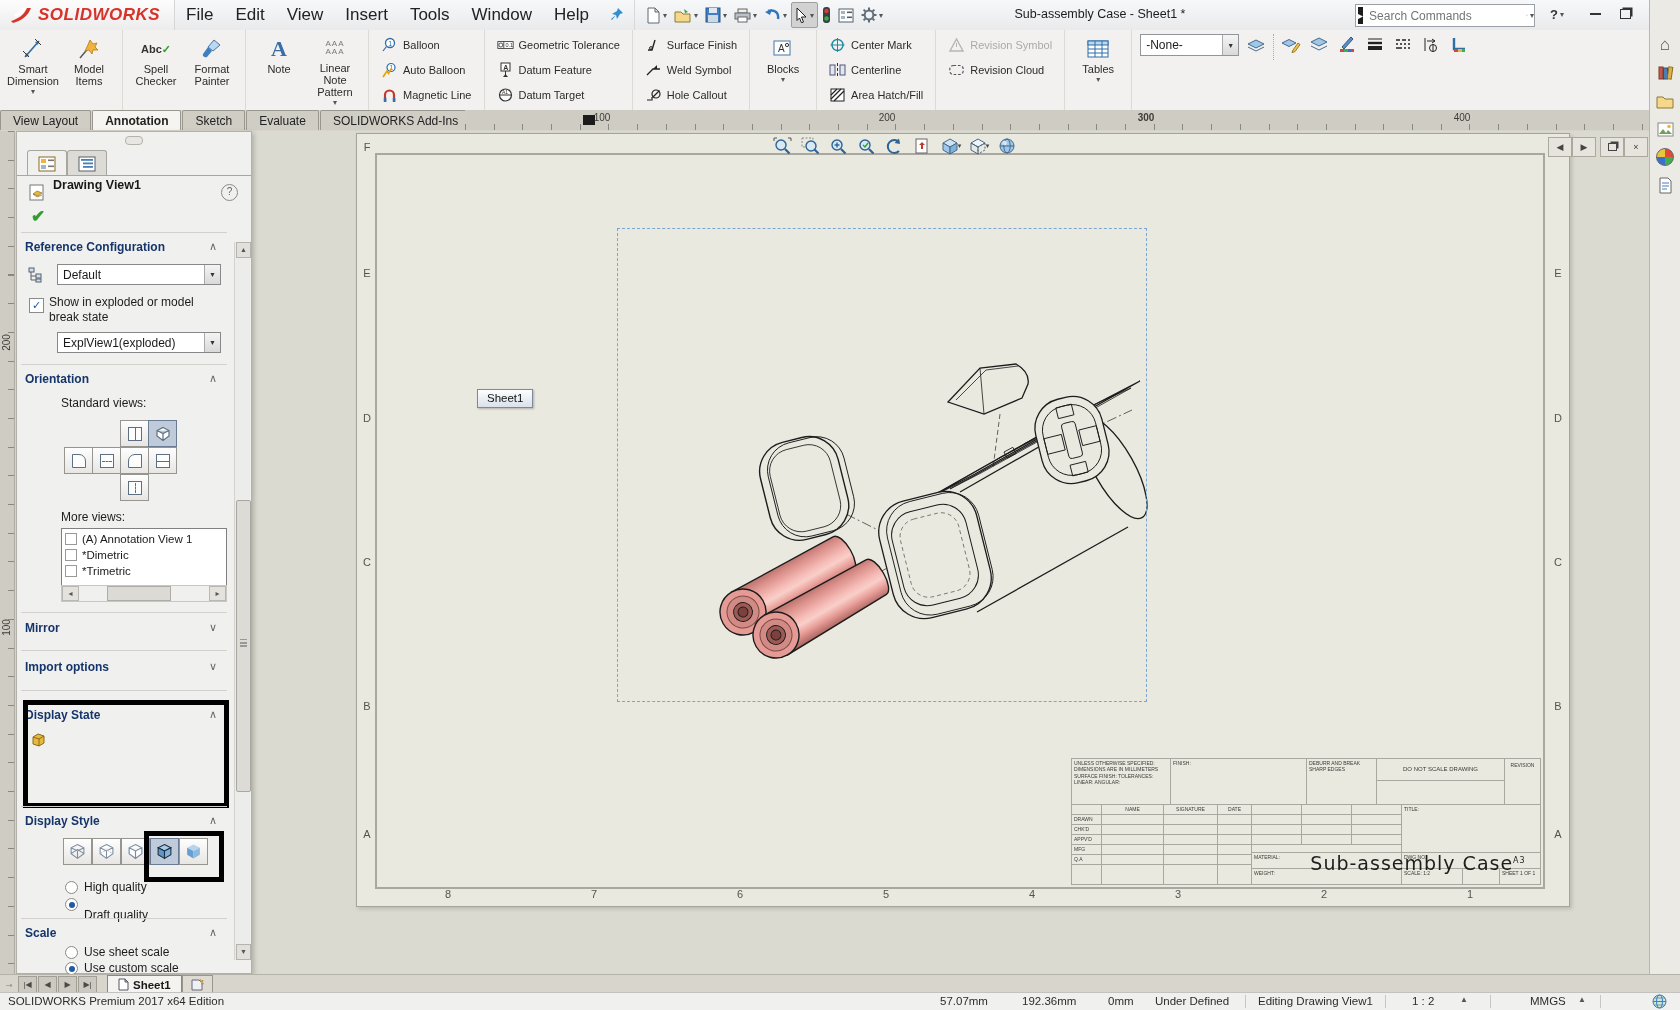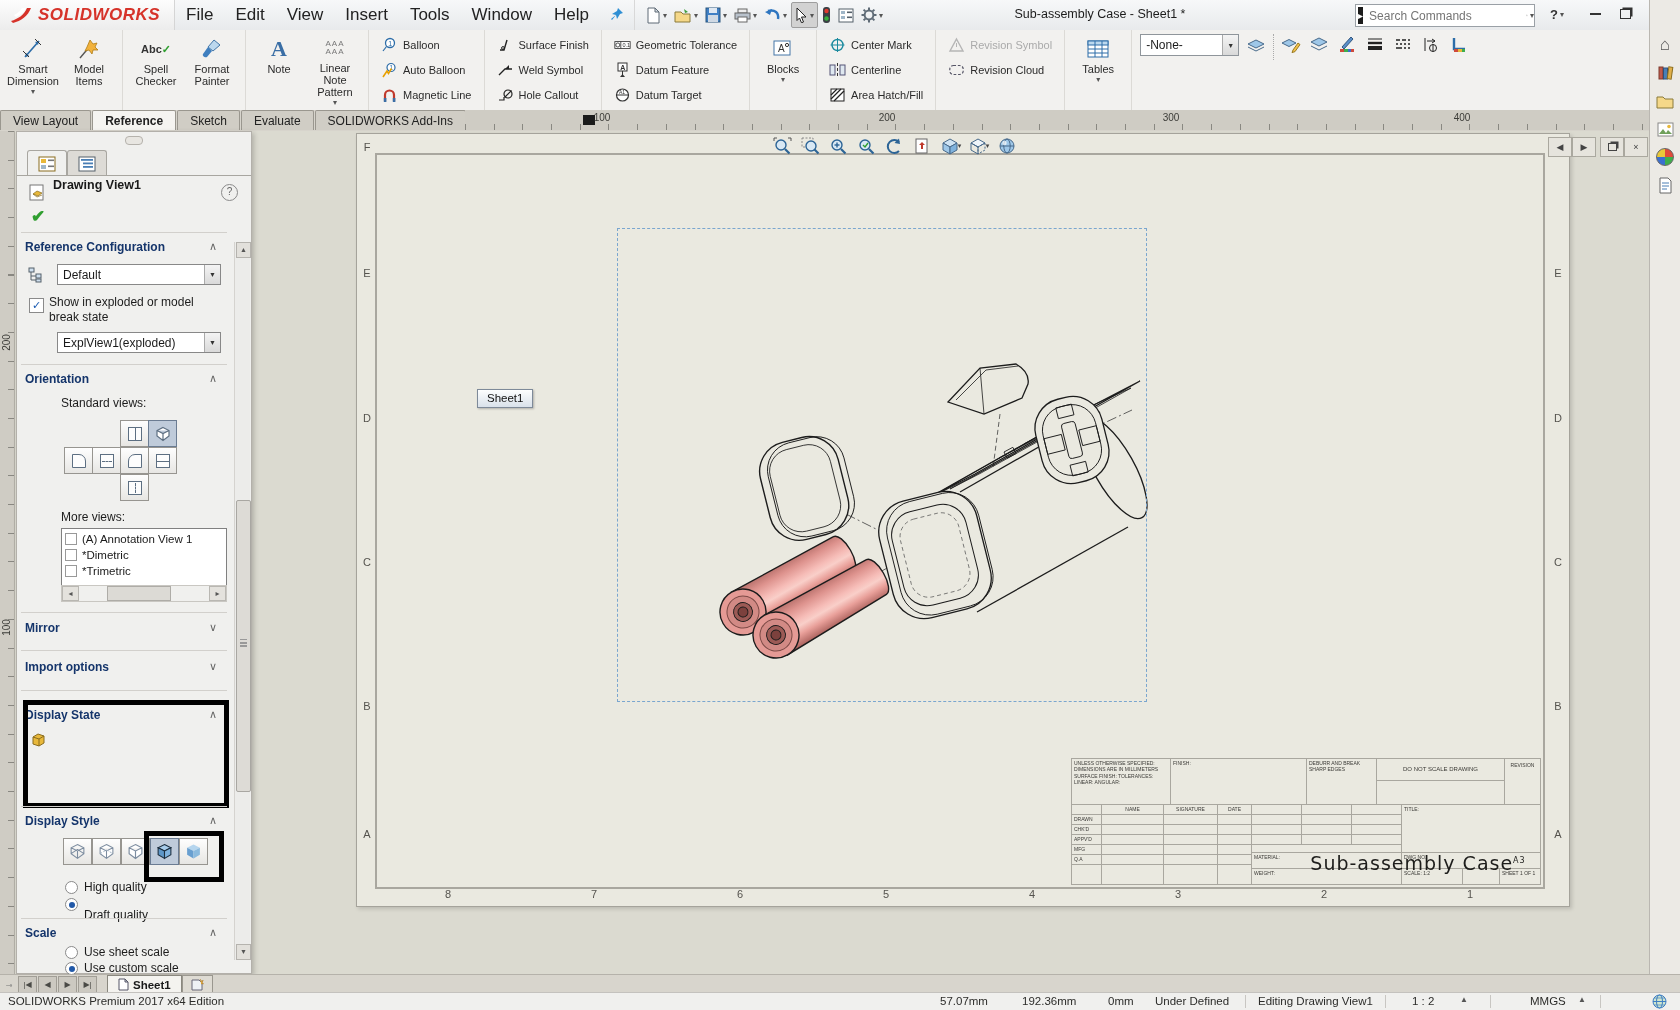--- a/index.html
+++ b/index.html
@@ -323,46 +323,20 @@
               <rect x="2.8" y="11" width="2.6" height="4" fill="#3a6ea5"></rect>
               <rect x="11.8" y="11" width="2.6" height="4" fill="#3a6ea5"></rect>
             </svg>
           <span>Magnetic Line</span>
         </div>
       </div>
     </div>
     <div class="rgroup">
       <div class="smallcol">
         <div class="sbtn">
-          <svg viewBox="0 0 17 16">
-              <path d="M3,13 l4,0 3,-10" fill="none" stroke="#222" stroke-width="1.4"></path>
-              <circle cx="6" cy="11" r="1.4" fill="none" stroke="#222"></circle>
-            </svg>
-          <span>Surface Finish</span>
-        </div>
-        <div class="sbtn">
-          <svg viewBox="0 0 17 16">
-              <path d="M2,13 L8,7 L15,7" fill="none" stroke="#222" stroke-width="1.3"></path>
-              <path d="M8,7 l4,-4 0,4 z" fill="#222"></path>
-            </svg>
-          <span>Weld Symbol</span>
-        </div>
-        <div class="sbtn">
-          <svg viewBox="0 0 17 16">
-              <path d="M2,13 h5 v-3" fill="none" stroke="#222" stroke-width="1.2"></path>
-              <circle cx="11" cy="7" r="4" fill="none" stroke="#222" stroke-width="1.2"></circle>
-              <line x1="7.5" y1="10.5" x2="14.5" y2="3.5" stroke="#222" stroke-width="1.2"></line>
-            </svg>
-          <span>Hole Callout</span>
-        </div>
-      </div>
-    </div>
-    <div class="rgroup">
-      <div class="smallcol">
-        <div class="sbtn">
           <svg viewBox="0 0 20 16">
               <rect x="1" y="4" width="18" height="8" fill="#fff" stroke="#333"></rect>
               <line x1="8" y1="4" x2="8" y2="12" stroke="#333"></line>
               <circle cx="4.5" cy="8" r="2.4" fill="none" stroke="#333"></circle>
               <text x="10" y="10.6" font-size="6.5" fill="#333">0.1</text>
             </svg>
           <span>Geometric Tolerance</span>
         </div>
         <div class="sbtn">
           <svg viewBox="0 0 17 16">
@@ -373,20 +347,46 @@
             </svg>
           <span>Datum Feature</span>
         </div>
         <div class="sbtn">
           <svg viewBox="0 0 17 16">
               <circle cx="8.5" cy="8" r="6" fill="#fff" stroke="#333" stroke-width="1.2"></circle>
               <line x1="2.5" y1="8" x2="14.5" y2="8" stroke="#333"></line>
               <text x="5" y="6.8" font-size="5" fill="#333">A1</text>
             </svg>
           <span>Datum Target</span>
+        </div>
+      </div>
+    </div>
+    <div class="rgroup">
+      <div class="smallcol">
+        <div class="sbtn">
+          <svg viewBox="0 0 17 16">
+              <path d="M3,13 l4,0 3,-10" fill="none" stroke="#222" stroke-width="1.4"></path>
+              <circle cx="6" cy="11" r="1.4" fill="none" stroke="#222"></circle>
+            </svg>
+          <span>Surface Finish</span>
+        </div>
+        <div class="sbtn">
+          <svg viewBox="0 0 17 16">
+              <path d="M2,13 L8,7 L15,7" fill="none" stroke="#222" stroke-width="1.3"></path>
+              <path d="M8,7 l4,-4 0,4 z" fill="#222"></path>
+            </svg>
+          <span>Weld Symbol</span>
+        </div>
+        <div class="sbtn">
+          <svg viewBox="0 0 17 16">
+              <path d="M2,13 h5 v-3" fill="none" stroke="#222" stroke-width="1.2"></path>
+              <circle cx="11" cy="7" r="4" fill="none" stroke="#222" stroke-width="1.2"></circle>
+              <line x1="7.5" y1="10.5" x2="14.5" y2="3.5" stroke="#222" stroke-width="1.2"></line>
+            </svg>
+          <span>Hole Callout</span>
         </div>
       </div>
     </div>
     <div class="rgroup">
       <div class="bigbtn">
         <span class="ic">
             <svg width="22" height="22" viewBox="0 0 22 22">
               <rect x="2" y="3" width="16" height="14" fill="#fff" stroke="#4477a8"></rect>
               <text x="6" y="14" font-size="10" fill="#333">A</text>
               <circle cx="15" cy="7" r="1.6" fill="none" stroke="#333"></circle>
@@ -522,26 +522,26 @@
             <path d="M4,2 v11 h11" fill="none" stroke="#2d6da8" stroke-width="2.4"></path>
             <rect x="4" y="13" width="11" height="3" fill="#d04a3a"></rect>
             <rect x="8" y="13" width="4" height="3" fill="#e8b83a"></rect>
             <rect x="12" y="13" width="3" height="3" fill="#3fae4c"></rect>
           </svg>
         </span>
     </div>
   </div>
 
   <div id="tabrow">
-    <span class="dtab">View Layout</span><span class="dtab active">Reference</span><span class="dtab">Sketch</span><span class="dtab">Evaluate</span><span class="dtab">SOLIDWORKS Add-Ins</span><span class="dtab">Sheet Format</span>
+    <span class="dtab">View Layout</span><span class="dtab active">Annotation</span><span class="dtab">Sketch</span><span class="dtab">Evaluate</span><span class="dtab">SOLIDWORKS Add-Ins</span><span class="dtab">Sheet Format</span>
     <div id="hruler">
       <div id="hmarker"></div>
       <span class="rnum" style="left:120px;">100</span>
       <span class="rnum" style="left:405px;">200</span>
-      <span class="rnum" style="left:689px;">300</span>
+      <span class="rnum" style="left:664px;font-weight:bold;">300</span>
       <span class="rnum" style="left:980px;">400</span>
     </div>
   </div>
 
   <div id="main">
     <div id="vruler">
       <span class="vnum" style="top:206px;">200</span>
       <span class="vnum" style="top:491px;">100</span>
     </div>
 

